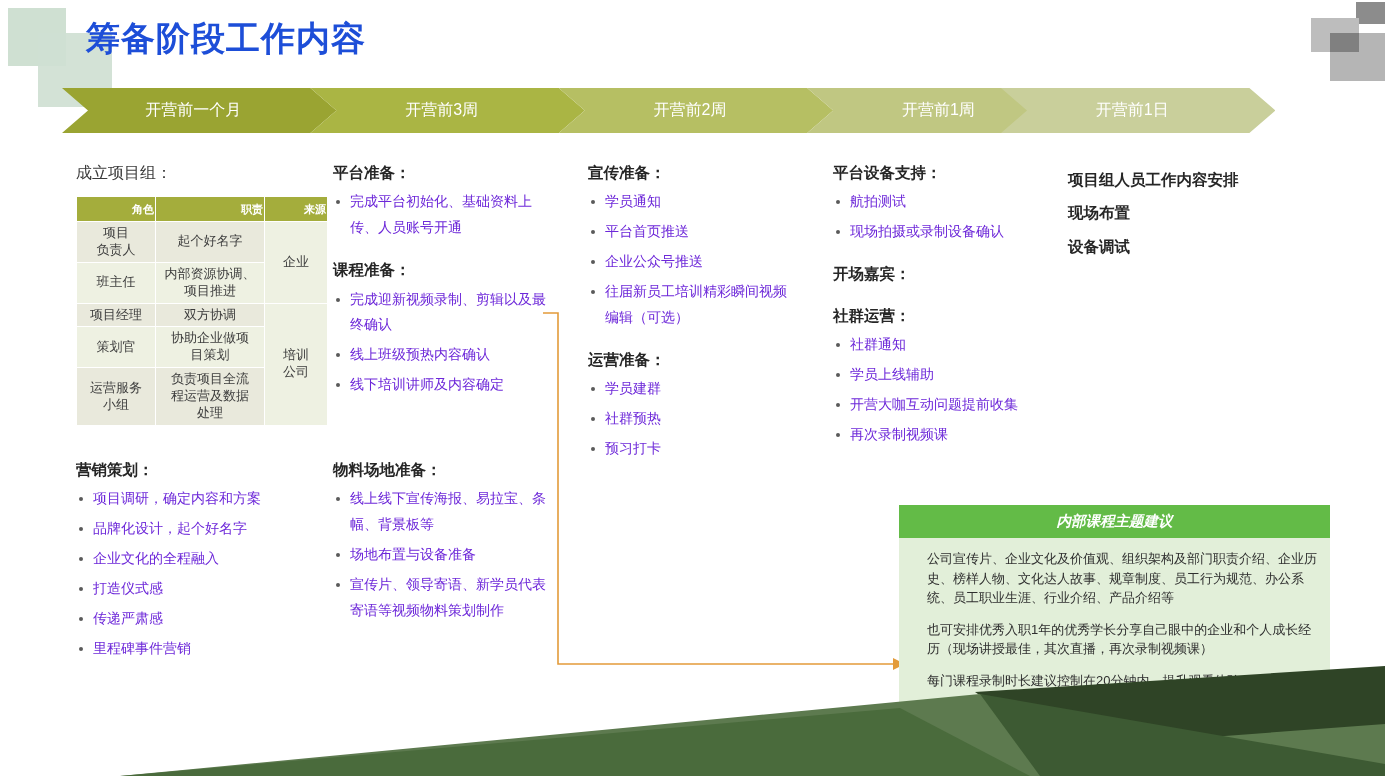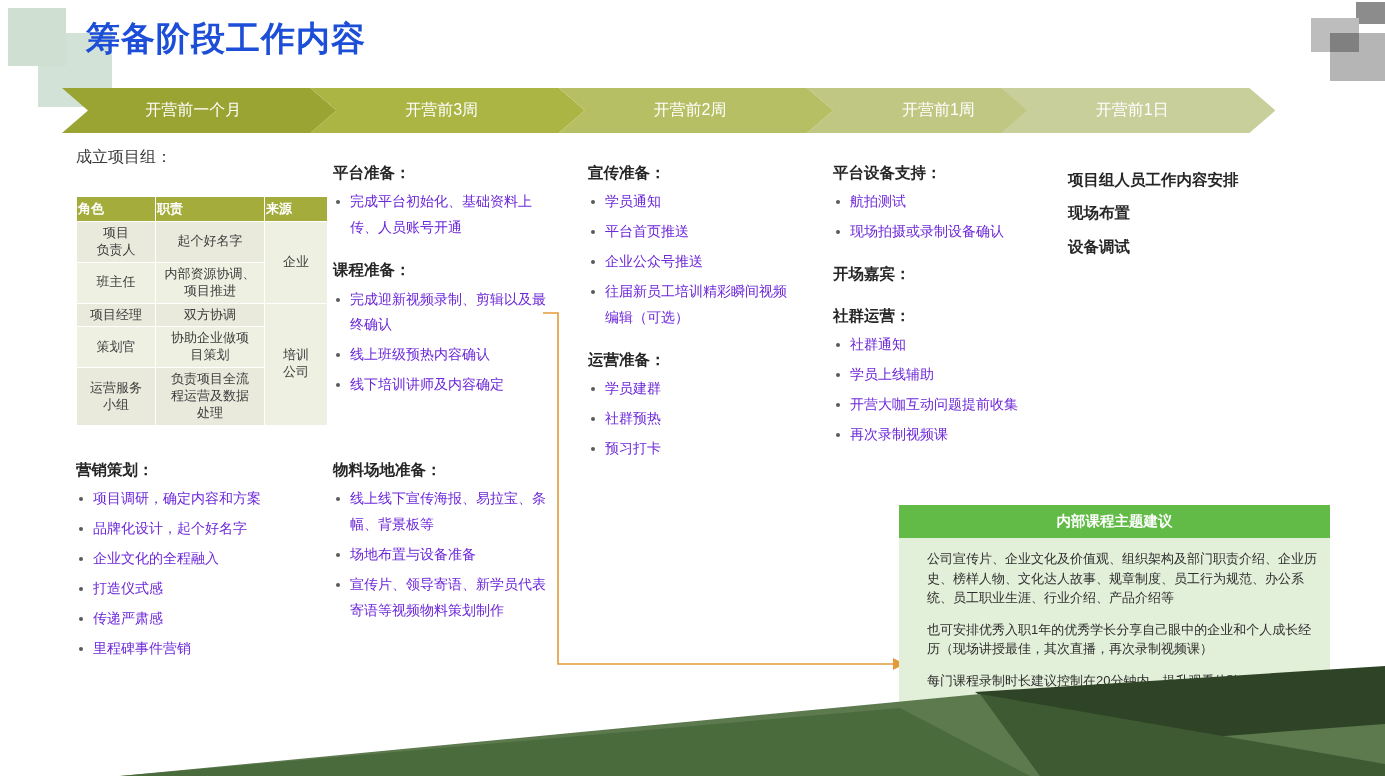--- a/index.html
+++ b/index.html
@@ -52,39 +52,39 @@
   }
   .gap{height:15px;}
   .bold-line{font-size:15.5px;font-weight:bold;color:#262626;line-height:2.15;white-space:nowrap;}
 
   
   #role-table{
     position:absolute;left:76px;top:196px;width:242px;
     border-collapse:collapse;table-layout:fixed;
   }
   #role-table th{
-    background:#a4ad3c;color:#ffffff;font-size:13px;font-weight:bold;
-    height:22px;border:1px solid #ffffff;text-align:left;
+    background:#a4ad3c;color:#ffffff;font-size:11px;font-weight:bold;
+    height:22px;border:1px solid #ffffff;text-align:right;
   }
   #role-table td{
     font-size:13px;text-align:center;color:#3d3d3d;
     border:1px solid #ffffff;padding:3px 2px;line-height:1.3;
   }
   .c-beige{background:#e9e9dc;}
   .c-green{background:#eef1e2;}
   .c-beige2{background:#e9e9dc;}
 
   
   #connector{position:absolute;left:0;top:0;width:1385px;height:776px;pointer-events:none;}
 
   
   #callout{position:absolute;left:899px;top:505px;width:431px;}
   #callout-header{
     background:#63bb47;color:#ffffff;font-size:14.5px;font-weight:bold;
-    height:33px;display:flex;align-items:center;justify-content:center;
+    height:33px;display:flex;align-items:center;justify-content:center;font-style:italic;
   }
   #callout-body{
     background:#e2efd9;padding:11px 12px 14px 12px;
   }
   #callout-body p{
     margin:0 0 12px 16px;font-size:13px;line-height:1.5;color:#2f2f2f;
   }
   #callout-body p:last-child{margin-bottom:0;}
 
   
@@ -113,21 +113,21 @@
       <span>开营前2周</span>
     </div>
     <div class="chev" style="left: 745.2px; width: 274.4px; background: rgb(192, 199, 130); clip-path: polygon(0px 0px, calc(100% - 26px) 0px, 100% 50%, calc(100% - 26px) 100%, 0px 100%, 26px 50%);">
       <span>开营前1周</span>
     </div>
     <div class="chev" style="left: 939px; width: 274.4px; background: rgb(201, 207, 155); clip-path: polygon(0px 0px, calc(100% - 26px) 0px, 100% 50%, calc(100% - 26px) 100%, 0px 100%, 26px 50%);">
       <span>开营前1日</span>
     </div>
   </div>
 
-<div class="col" id="col1-title" style="left:76px;top:147px;">成立项目组：</div>
+<div class="col" id="col1-title" style="left:76px;top:163px;">成立项目组：</div>
 
 <table id="role-table">
   <thead>
       <tr id="role-thead">
         <th style="width: 76px;">角色</th>
         <th style="width: 106px;">职责</th>
         <th style="width: 60px;">来源</th>
       </tr>
     </thead>
   <tbody id="role-tbody">

